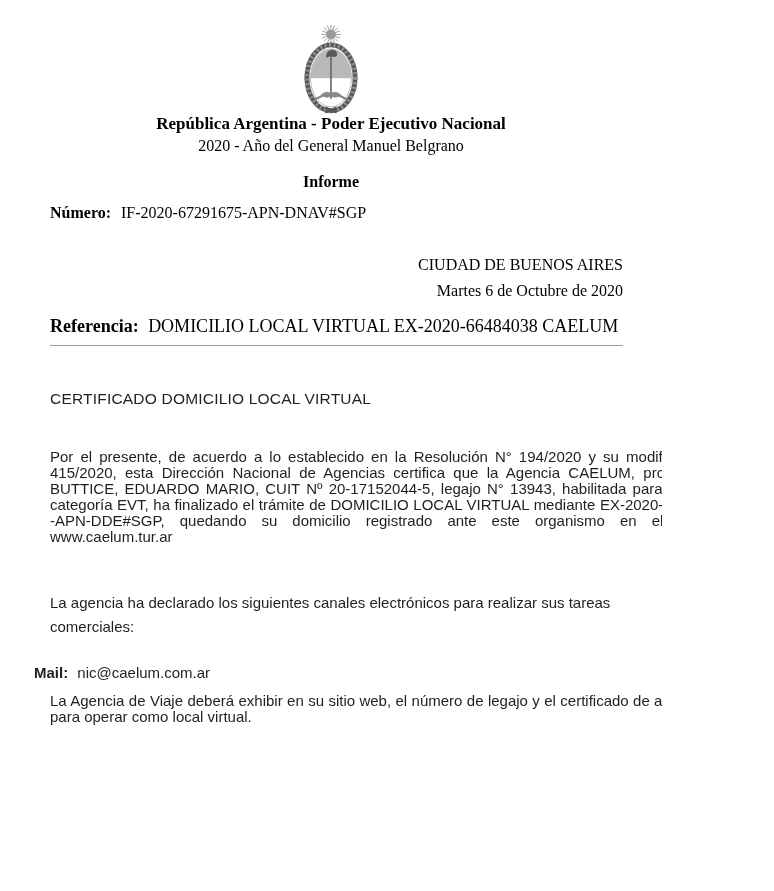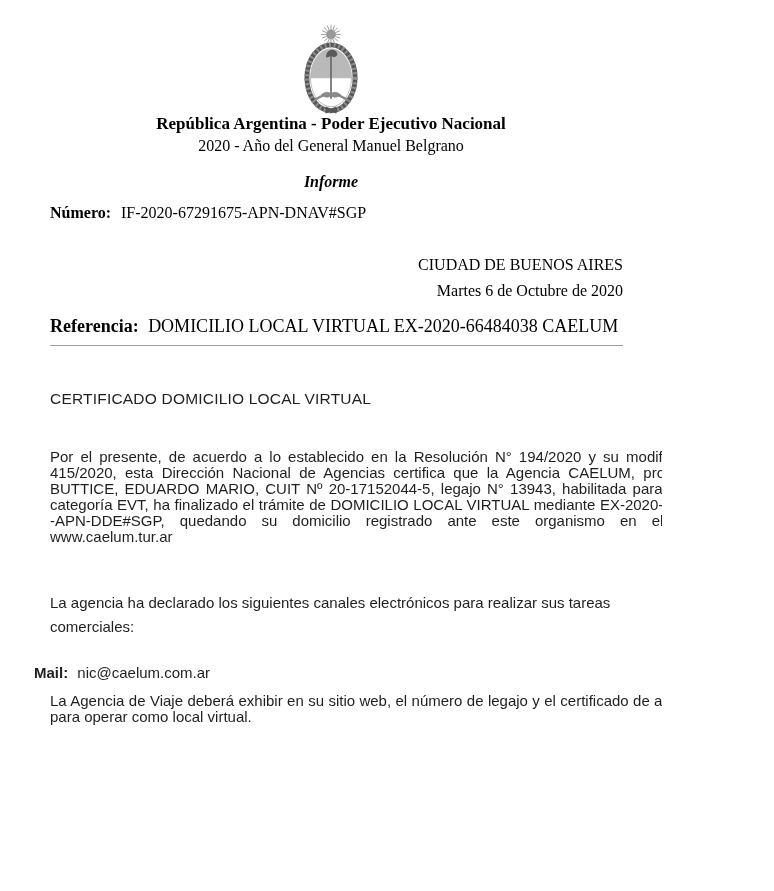--- a/index.html
+++ b/index.html
@@ -16,21 +16,21 @@
   .centered { left: 0; right: 0; text-align: center; }
   .crest {
     left: 50%;
     transform: translateX(-50%);
     top: 24px;
     width: 96px;
     height: 90px;
   }
   .org-line   { top: 114px; font-size: 17px; font-weight: bold; }
   .year-line  { top: 137px; font-size: 16px; }
-  .doc-type   { top: 173px; font-size: 16px; font-weight: bold; font-style: italic; }
+  .doc-type   { top: 173px; font-size: 16px; font-weight: bold; }
   .numero     { left: 50px; top: 204px; font-size: 16px; text-align: center; }
   .bold-label { font-weight: bold; }
   .label-gap  { margin-left: 6px; }
   .city-line  { right: 39px; top: 256px; font-size: 16px; text-align: right; }
   .date-line  { right: 39px; top: 282px; font-size: 16px; text-align: right; }
   .referencia { left: 50px; top: 316px; font-size: 18px; }
   .divider    { left: 50px; right: 39px; top: 345px; border-top: 1px solid #9e9e9e; height: 0; }
   .sans { font-family: "Liberation Sans", sans-serif; color: #1f1f1f; }
   .cert-title { left: 50px; top: 390px; font-size: 15.5px; letter-spacing: 0.2px; }
   .body-par {

